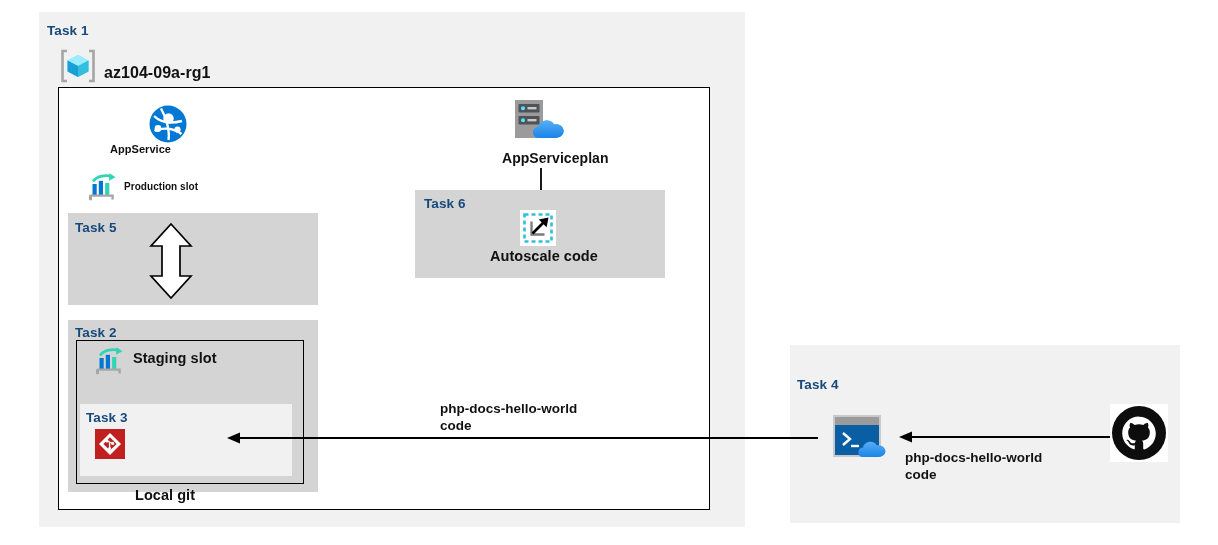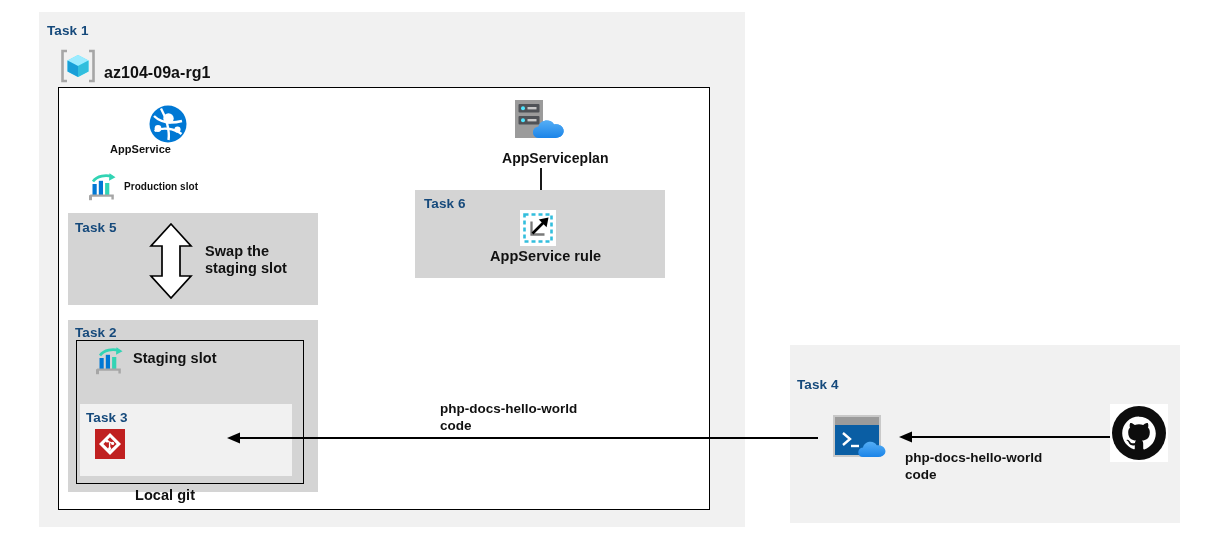--- a/index.html
+++ b/index.html
@@ -101,22 +101,20 @@
   <div class="node-label" style="left:124px;top:181px;font-size:10px;">Production slot</div>
 
   <div class="group grp-gray" style="left:68px;top:213px;width:250px;height:92px;"></div>
   <div class="task-label" style="left:75px;top:221px;">Task 5</div>
 
   <div class="icon" style="left:147px;top:222px;width:48px;height:78px;">
     <svg width="48" height="78" viewBox="0 0 48 78">
       <polygon points="24,2 44,24 33,24 33,54 44,54 24,76 4,54 15,54 15,24 4,24" fill="#ffffff" stroke="#000000" stroke-width="1.7"></polygon>
     </svg>
   </div>
-  <div class="node-label" style="left:205px;top:243px;white-space:pre-line;font-size:14.5px;"><span>Swap the
-staging slot</span></div>
 
   <div class="group grp-gray" style="left:68px;top:320px;width:250px;height:172px;"></div>
   <div class="task-label" style="left:75px;top:326px;">Task 2</div>
 
   <div class="group grp-border" style="left:76px;top:340px;width:228px;height:144px;"></div>
 
   <div class="icon" style="left:95px;top:347px;width:32px;height:30px;">
     <svg width="32" height="30" viewBox="0 0 32 30">
       <path d="M5 8.5 C9 2.5 18 1.8 24 3.5" stroke="#32d4b4" stroke-width="2.6" fill="none"></path>
       <polygon points="21.5,0.2 27.5,4.2 21,7.8" fill="#32d4b4"></polygon>
@@ -181,21 +179,21 @@
     <svg width="36" height="36" viewBox="0 0 36 36">
       <rect x="0" y="0" width="36" height="36" fill="#ffffff"></rect>
       <g stroke="#32bedd" stroke-width="2.6" stroke-dasharray="4 3" fill="none">
         <rect x="4.5" y="4.5" width="27" height="27"></rect>
       </g>
       <path d="M11.5 11.5 L11.5 24.5 L24.5 24.5" fill="none" stroke="#7a7a7a" stroke-width="2.3"></path>
       <line x1="12.5" y1="23.5" x2="26" y2="10" stroke="#000000" stroke-width="2.6"></line>
       <polygon points="28.5,7.5 18.8,9.4 26.6,17.2" fill="#000000"></polygon>
     </svg>
   </div>
-  <div class="node-label" style="left:490px;top:248px;font-size:14.5px;">AppService rule</div>
+  <div class="node-label" style="left:490px;top:248px;font-size:14.5px;">Autoscale code</div>
 
   <div class="group grp-light" style="left:790px;top:345px;width:390px;height:178px;"></div>
   <div class="task-label" style="left:797px;top:378px;">Task 4</div>
 
   <div class="icon" style="left:832px;top:414px;width:66px;height:46px;">
     <svg width="66" height="46" viewBox="0 0 66 46">
       <rect x="1" y="1" width="48" height="42" fill="#c9c9c9"></rect>
       <rect x="3" y="3" width="44" height="8" fill="#9b9b9b"></rect>
       <rect x="3" y="11" width="44" height="30" fill="#0a5ea4"></rect>
       <path d="M11 19 L18 25 L11 31" stroke="#ffffff" stroke-width="2.4" fill="none"></path>

